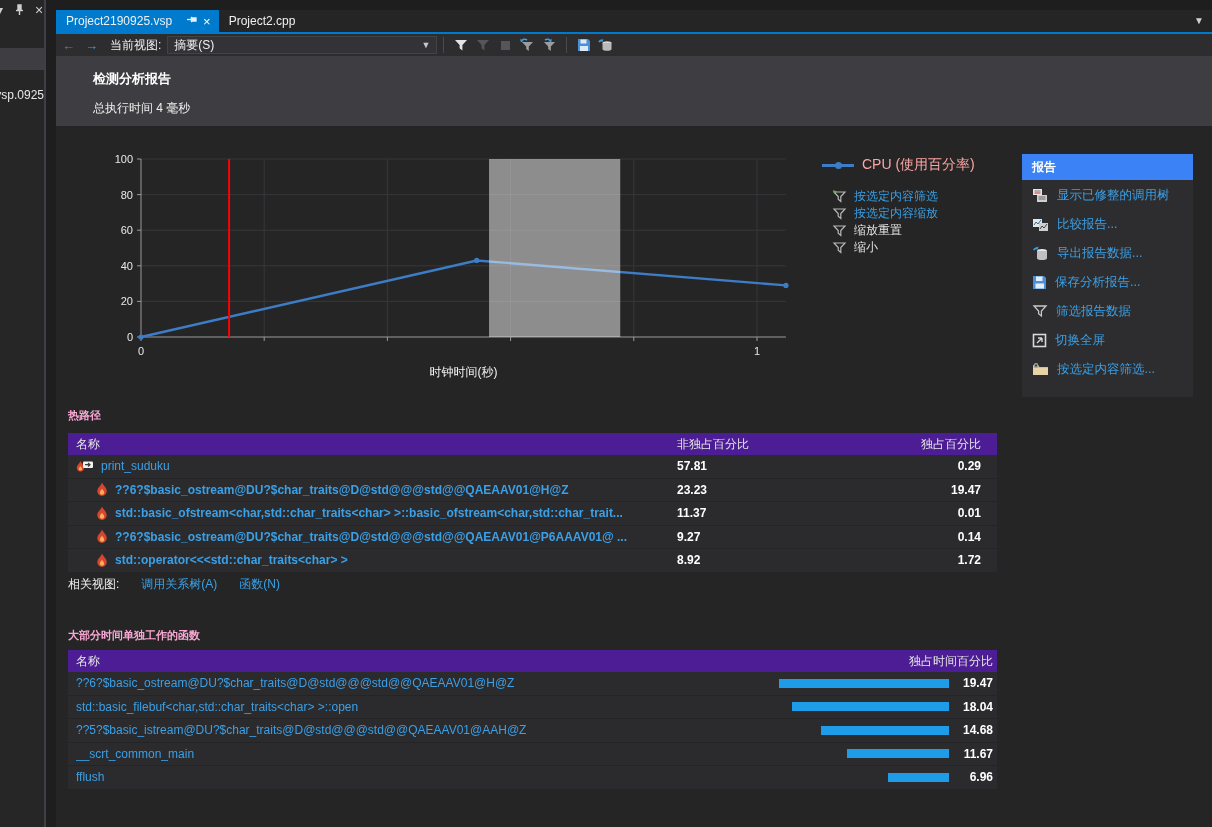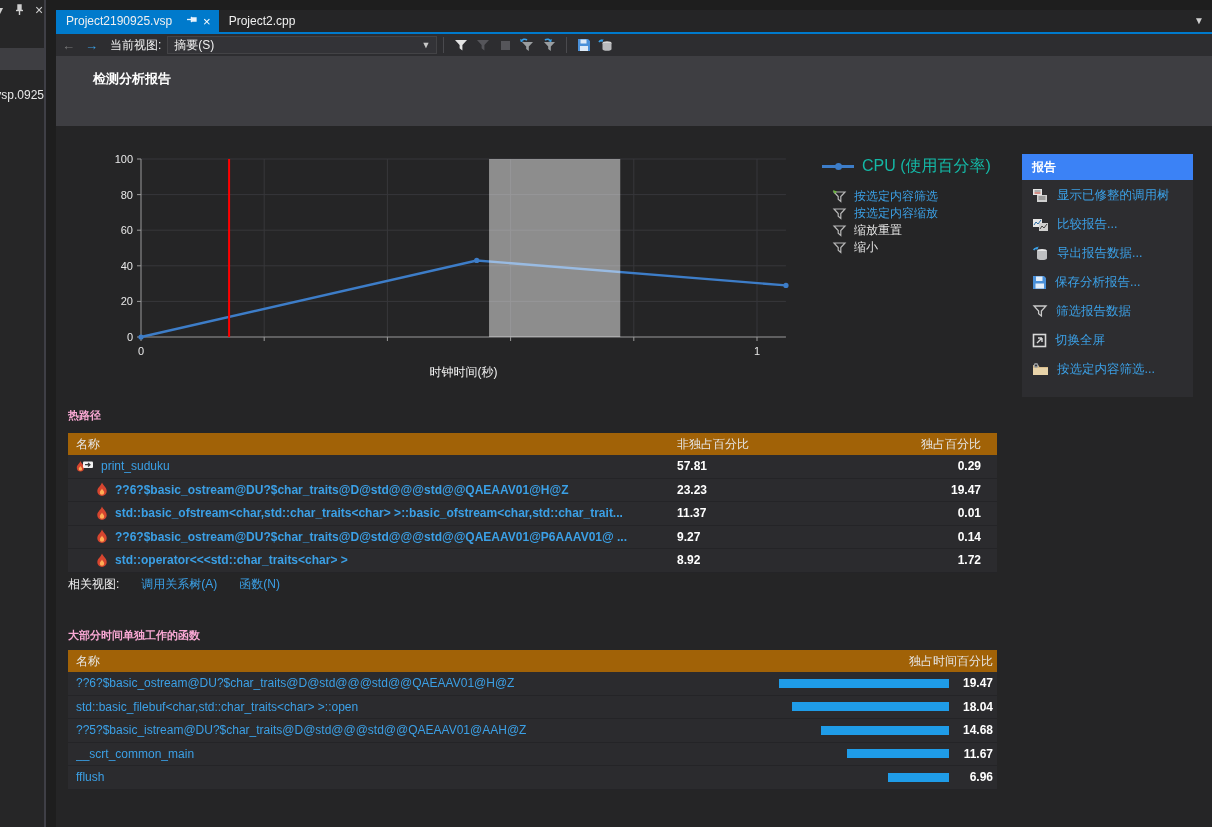--- a/index.html
+++ b/index.html
@@ -37,38 +37,38 @@
   #band h1 { font-size:13px; font-weight:700; color:#ffffff; padding:14px 0 0 37px; }
   #band .sub { font-size:12px; color:#efefef; padding:12px 0 0 37px; }
 
   
   #content { left:0; top:116px; width:1156px; height:711px; background:#252526; }
 
   #chart-svg { position:absolute; left:44px; top:24px; }
   #legend { position:absolute; left:766px; top:30px; display:flex; align-items:center; gap:8px; }
   #legend .sample { position:relative; width:32px; height:3px; }
   #legend .sample .dot { position:absolute; left:13px; top:-2px; width:7px; height:7px; border-radius:50%; }
-  #legend .txt { color:#14b8a6; font-size:16px; }
+  #legend .txt { color:#fca5a5; font-size:14px; }
 
   #chart-actions { position:absolute; left:776px; top:62px; }
   .ca-item { display:flex; align-items:center; gap:7px; height:17px; font-size:12px; }
   .ca-item .lbl.on { color:#3ba0e6; cursor:pointer; }
   .ca-item .lbl.off { color:#e4e4e4; }
 
   
   #report-panel { position:absolute; left:966px; top:28px; width:171px; background:#2d2d30; padding-bottom:14px; }
   #report-panel .ph { height:26px; background:#3b82f6; color:#ffffff; font-size:12px; font-weight:700;
                       display:flex; align-items:center; padding-left:10px; }
   .rp-item { display:flex; align-items:center; gap:8px; height:28px; padding-left:10px; margin-top:1px; }
   .rp-item .lbl { color:#3ba0e6; font-size:12.5px; cursor:pointer; }
 
   
   .sec-title { position:absolute; left:12px; font-size:11px; font-weight:700; color:#f9a8d4; }
   .tbl { position:absolute; left:12px; width:929px; }
-  .thead { height:22px; background:#a16207; display:flex; align-items:center; color:#e6e6e6; font-size:12px; }
+  .thead { height:22px; background:#4c1d95; display:flex; align-items:center; color:#e6e6e6; font-size:12px; }
   .trow { height:23.5px; background:#2b2b2e; border-bottom:1px solid #242427; display:flex; align-items:center; }
   .c-name { flex:1; display:flex; align-items:center; overflow:hidden; white-space:nowrap; }
   .c-num1 { width:140px; }
   .c-num2 { width:180px; text-align:right; padding-right:16px; }
   .num { font-size:12px; font-weight:700; color:#ffffff; }
   .fn-link { color:#3ba0e6; font-size:12px; cursor:pointer; overflow:hidden; text-overflow:ellipsis; white-space:nowrap; }
   .fn-link.b { font-weight:700; }
   .ind0 { margin-left:8px; } .ind1 { margin-left:28px; }
   .icon-gap { margin-right:7px; flex:none; display:flex; }
   .thead .c-name { padding-left:8px; }
@@ -175,20 +175,21 @@
           <ellipse cx="9" cy="5" rx="4.5" ry="1.8" fill="#d8d8d8"></ellipse>
       <path d="M4.5 5 v6 a4.5 1.8 0 0 0 9 0 V5" fill="#b9babc"></path>
       <path d="M4 2 a4 4 0 0 0 -3 2" stroke="#3ba0e6" stroke-width="1.6" fill="none"></path>
           <path d="M5.5 1 l-1 3 -3 -1 z" fill="#3ba0e6"></path>
         </svg>
       </span>
   </div>
 
   <div id="band" class="abs">
     <h1>检测分析报告</h1>
+    <div class="sub">总执行时间 4 毫秒</div>
   </div>
 
   <div id="content" class="abs">
 
     <svg id="chart-svg" width="700" height="240">
         <line x1="41" y1="151.4" x2="685.952" y2="151.4" stroke="#37373b"></line>
         <line x1="41" y1="115.8" x2="685.952" y2="115.8" stroke="#37373b"></line>
         <line x1="41" y1="80.2" x2="685.952" y2="80.2" stroke="#37373b"></line>
         <line x1="41" y1="44.599999999999994" x2="685.952" y2="44.599999999999994" stroke="#37373b"></line>
         <line x1="41" y1="9" x2="685.952" y2="9" stroke="#37373b"></line>

